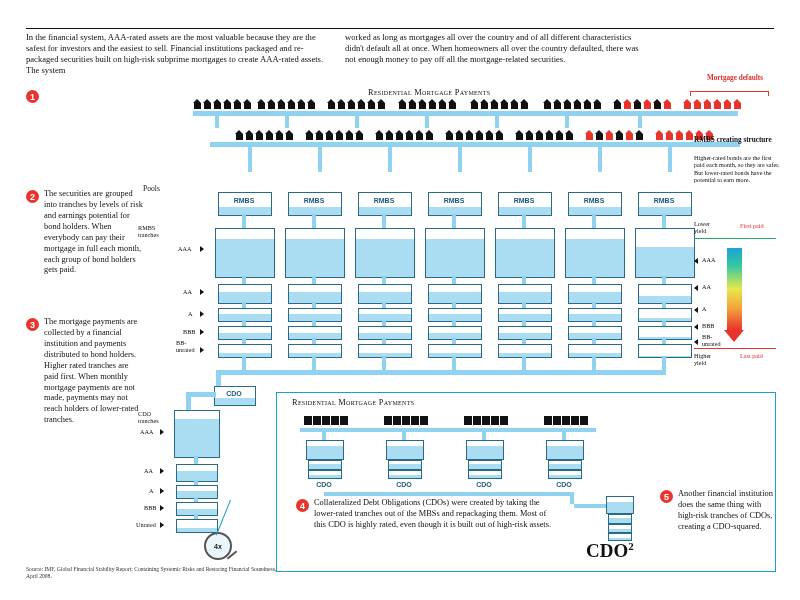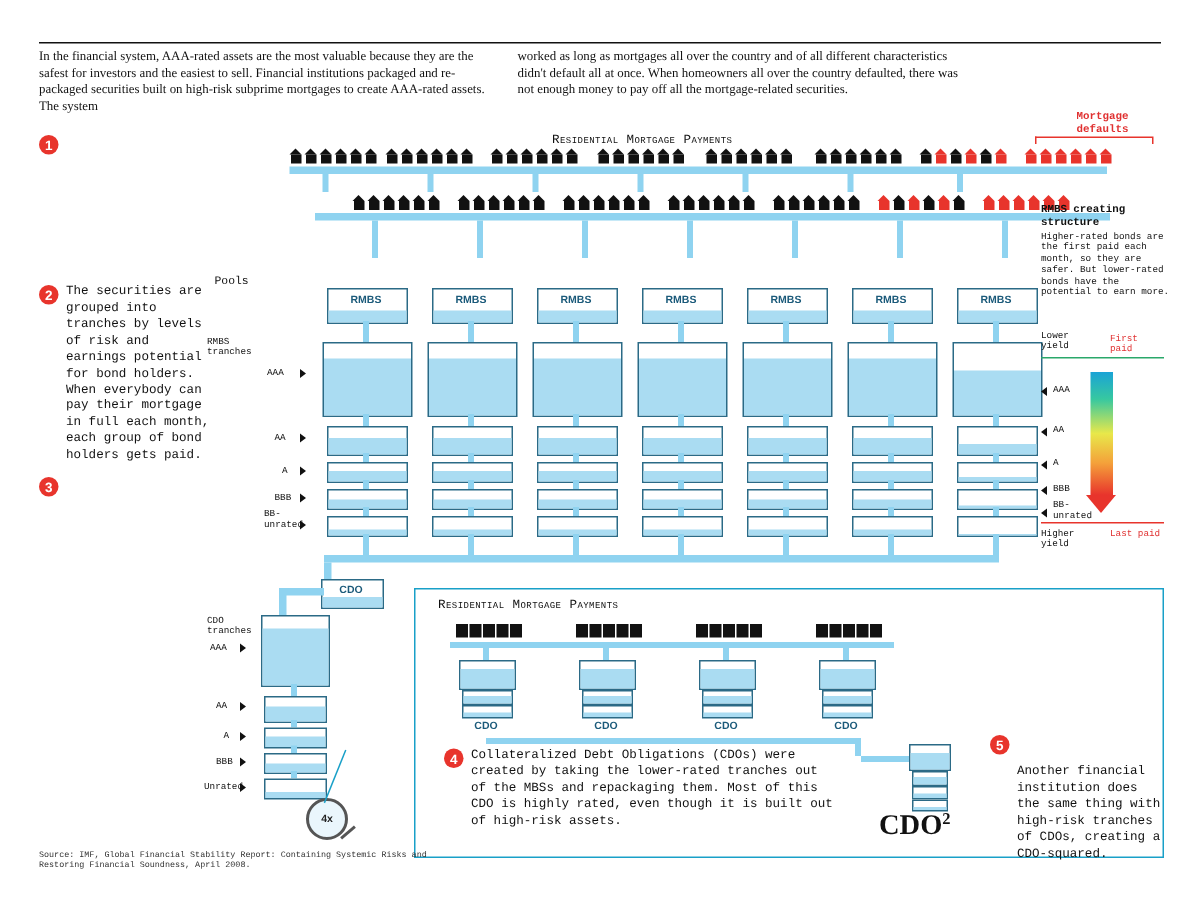--- a/index.html
+++ b/index.html
@@ -28,21 +28,21 @@
   }
   .intro {
     position:absolute; top:32px;
     font-family:"Liberation Serif", serif;
     font-size:8.6px; line-height:1.28; color:#111;
   }
   .intro.col1 { left:26px; width:300px; }
   .intro.col2 { left:345px; width:300px; }
 
   
-  .txt { position:absolute; font-family:Liberation Mono, monospace; color:#111; }
+  .txt { position:absolute; font-family:Liberation Serif, serif; color:#111; }
   .step-text { font-size:8.4px; line-height:1.3; }
   .small { font-size:7.2px; line-height:1.25; }
   .tiny { font-size:6.2px; line-height:1.2; }
   .label { font-size:7.6px; }
   .scap { font-variant:small-caps; font-size:8.4px; letter-spacing:0.3px; }
 
   .bold { font-weight:bold; }
   .red { color:#e03030; }
 
   
@@ -140,20 +140,21 @@
   <div class="title-rule"></div>
   <div class="intro col2">worked as long as mortgages all over the country and of all different characteristics didn't default all at once. When homeowners all over the country defaulted, there was not enough money to pay off all the mortgage-related securities.</div>
   <div class="intro col1">In the financial system, AAA-rated assets are the most valuable because they are the safest for investors and the easiest to sell. Financial institutions packaged and re-packaged securities built on high-risk subprime mortgages to create AAA-rated assets. The system</div>
 
   <div class="bullet" style="left:26px; top:90px;">1</div>
 
   <div class="bullet" style="left:26px; top:190px;">2</div>
   <div class="txt step-text" style="left:44px; top:189px; width:100px;">The securities are grouped into tranches by levels of risk and earnings potential for bond holders. When everybody can pay their mortgage in full each month, each group of bond holders gets paid.</div>
 
   <div class="bullet" style="left:26px; top:318px;">3</div>
+  <div class="txt step-text" style="left:44px; top:317px; width:100px;">The mortgage payments are collected by a financial institution and payments distributed to bond holders. Higher rated tranches are paid first. When monthly mortgage payments are not made, payments may not reach holders of lower-rated tranches.</div>
 
   <div class="txt scap" style="left:368px; top:88px;">Residential Mortgage Payments</div>
 
   <div class="txt small red bold" style="left:700px; top:74px; width:70px; text-align:center;">Mortgage defaults</div>
   <div class="brace" style="left:690px; top:91px; width:78px;"></div>
   <div class="brace-v" style="left:690px; top:91px; height:5px;"></div>
   <div class="brace-v" style="left:768px; top:91px; height:5px;"></div>
 
   <div class="houses" style="left:193px; top:99px;">
     <div class="house">
@@ -951,17 +952,17 @@
     </div>
 
   <div class="cdo2" style="left:586px; top:540px;">
     <span>CDO</span><sup>2</sup>
   </div>
 
   <div class="bullet" style="left:296px; top:499px;">4</div>
   <div class="txt step-text" style="left:314px; top:498px; width:242px;">Collateralized Debt Obligations (CDOs) were created by taking the lower-rated tranches out of the MBSs and repackaging them. Most of this CDO is highly rated, even though it is built out of high-risk assets.</div>
 
   <div class="bullet" style="left:660px; top:490px;">5</div>
-  <div class="txt step-text" style="left:678px; top:489px; width:100px;margin-top:20px;">Another financial institution does the same thing with high-risk tranches of CDOs, creating a CDO-squared.</div>
+  <div class="txt step-text" style="left:678px; top:489px; width:100px;">Another financial institution does the same thing with high-risk tranches of CDOs, creating a CDO-squared.</div>
 
   <div class="txt src">Source: IMF, Global Financial Stability Report: Containing Systemic Risks and Restoring Financial Soundness, April 2008.</div>
 
 </div>
 
 </body></html>

